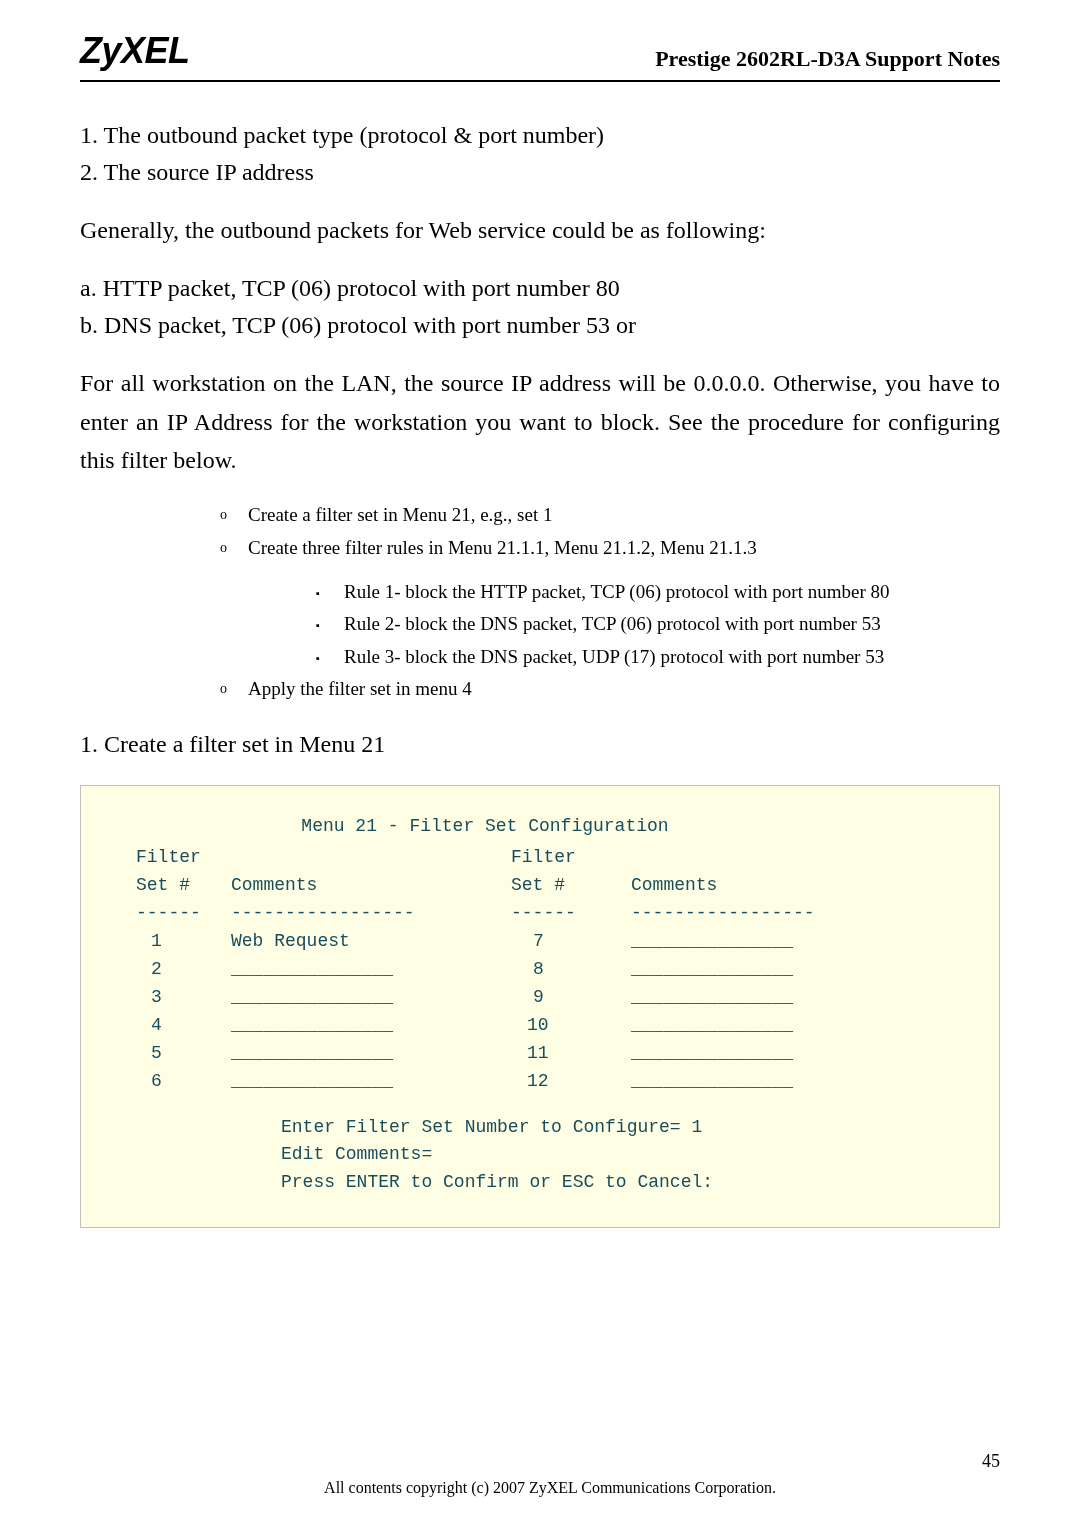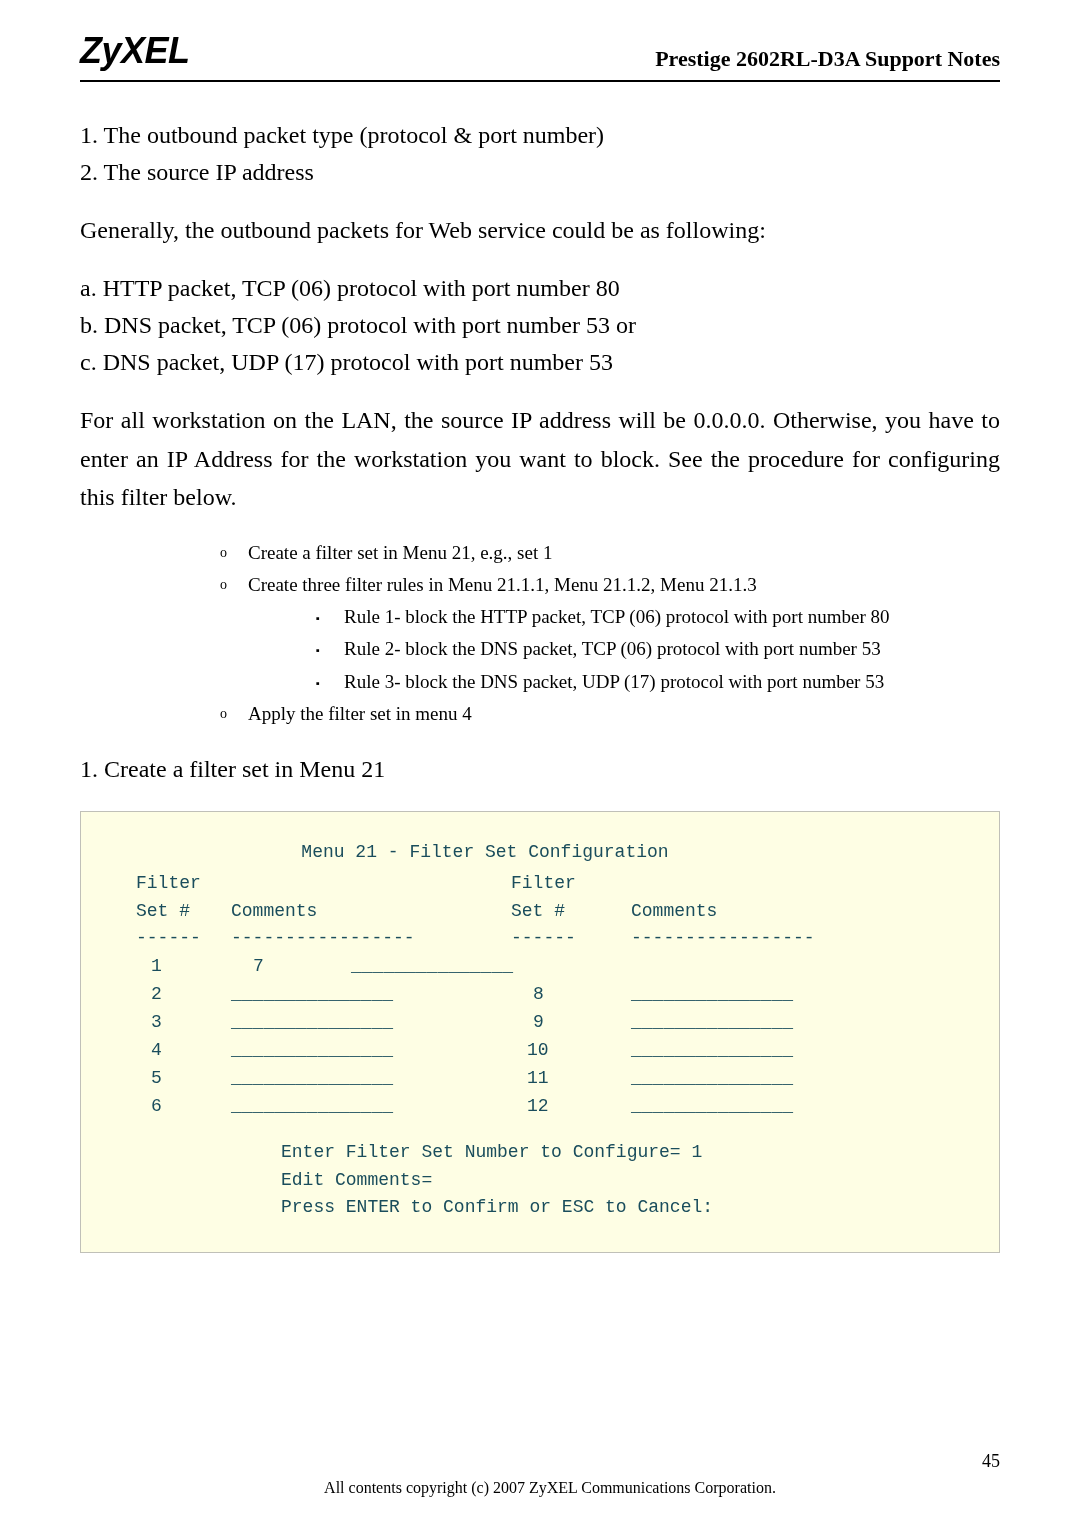--- a/index.html
+++ b/index.html
@@ -61,21 +61,21 @@
     ul.bullets > li::before {
       content: "o";
       position: absolute;
       left: 0;
       font-size: 14px;
       top: 4px;
     }
     ul.sub-bullets {
       list-style: none;
       margin-left: 68px;
-      margin-top: 0;
+      margin-top: 12px;
     }
     ul.sub-bullets > li {
       font-size: 19px;
       line-height: 1.7;
       position: relative;
       padding-left: 28px;
     }
     ul.sub-bullets > li::before {
       content: "▪";
       position: absolute;
@@ -150,21 +150,20 @@
 <div class="body-text tight">
   <div>1. The outbound packet type (protocol &amp; port number)</div>
   <div>2. The source IP address</div>
 </div>
 
 <div class="body-text">Generally, the outbound packets for Web service could be as following:</div>
 
 <div class="body-text tight">
   <div>a. HTTP packet, TCP (06) protocol with port number 80</div>
   <div>b. DNS packet, TCP (06) protocol with port number 53 or</div>
-  <div>c. DNS packet, UDP (17) protocol with port number 53</div>
 </div>
 
 <div class="body-text justified">For all workstation on the LAN, the source IP address will be 0.0.0.0. Otherwise, you have to enter an IP Address for the workstation you want to block. See the procedure for configuring this filter below.</div>
 
 <ul class="bullets">
   <li>Create a filter set in Menu 21, e.g., set 1</li>
   <li>
     <span>Create three filter rules in Menu 21.1.1, Menu 21.1.2, Menu 21.1.3</span>
     <ul class="sub-bullets">
       <li>Rule 1- block the HTTP packet, TCP (06) protocol with port number 80</li>
@@ -196,20 +195,21 @@
 
   <div class="term-row dashes">
     <div class="term-col1">------</div>
     <div class="term-col2">-----------------</div>
     <div class="term-col3">------</div>
     <div class="term-col4">-----------------</div>
   </div>
 
   <div class="term-row">
     <div class="term-col1" style="padding-left:30px">1</div>
+    <div class="term-col2">Web Request</div>
     <div class="term-col3" style="padding-left:22px">7</div>
     <div class="term-col4">_______________</div>
   </div>
 
   <div class="term-row">
     <div class="term-col1" style="padding-left:30px">2</div>
     <div class="term-col2">_______________</div>
     <div class="term-col3" style="padding-left:22px">8</div>
     <div class="term-col4">_______________</div>
   </div>

